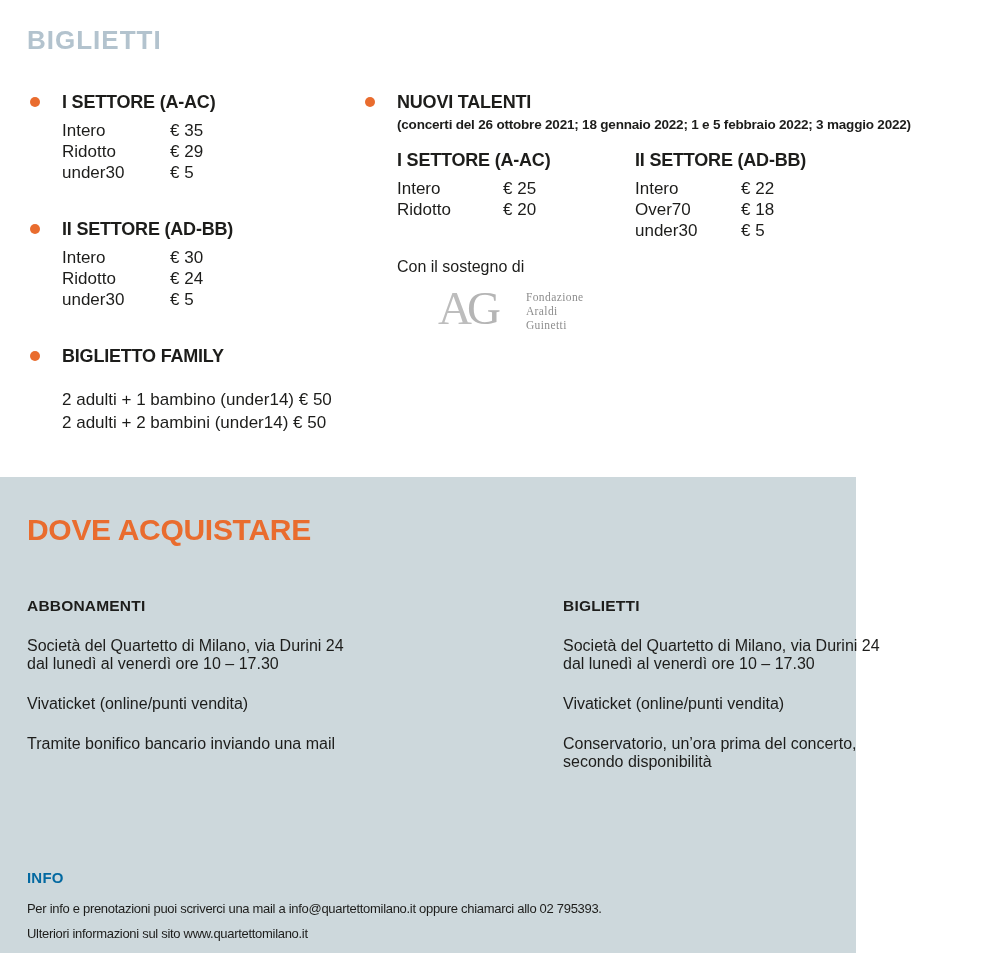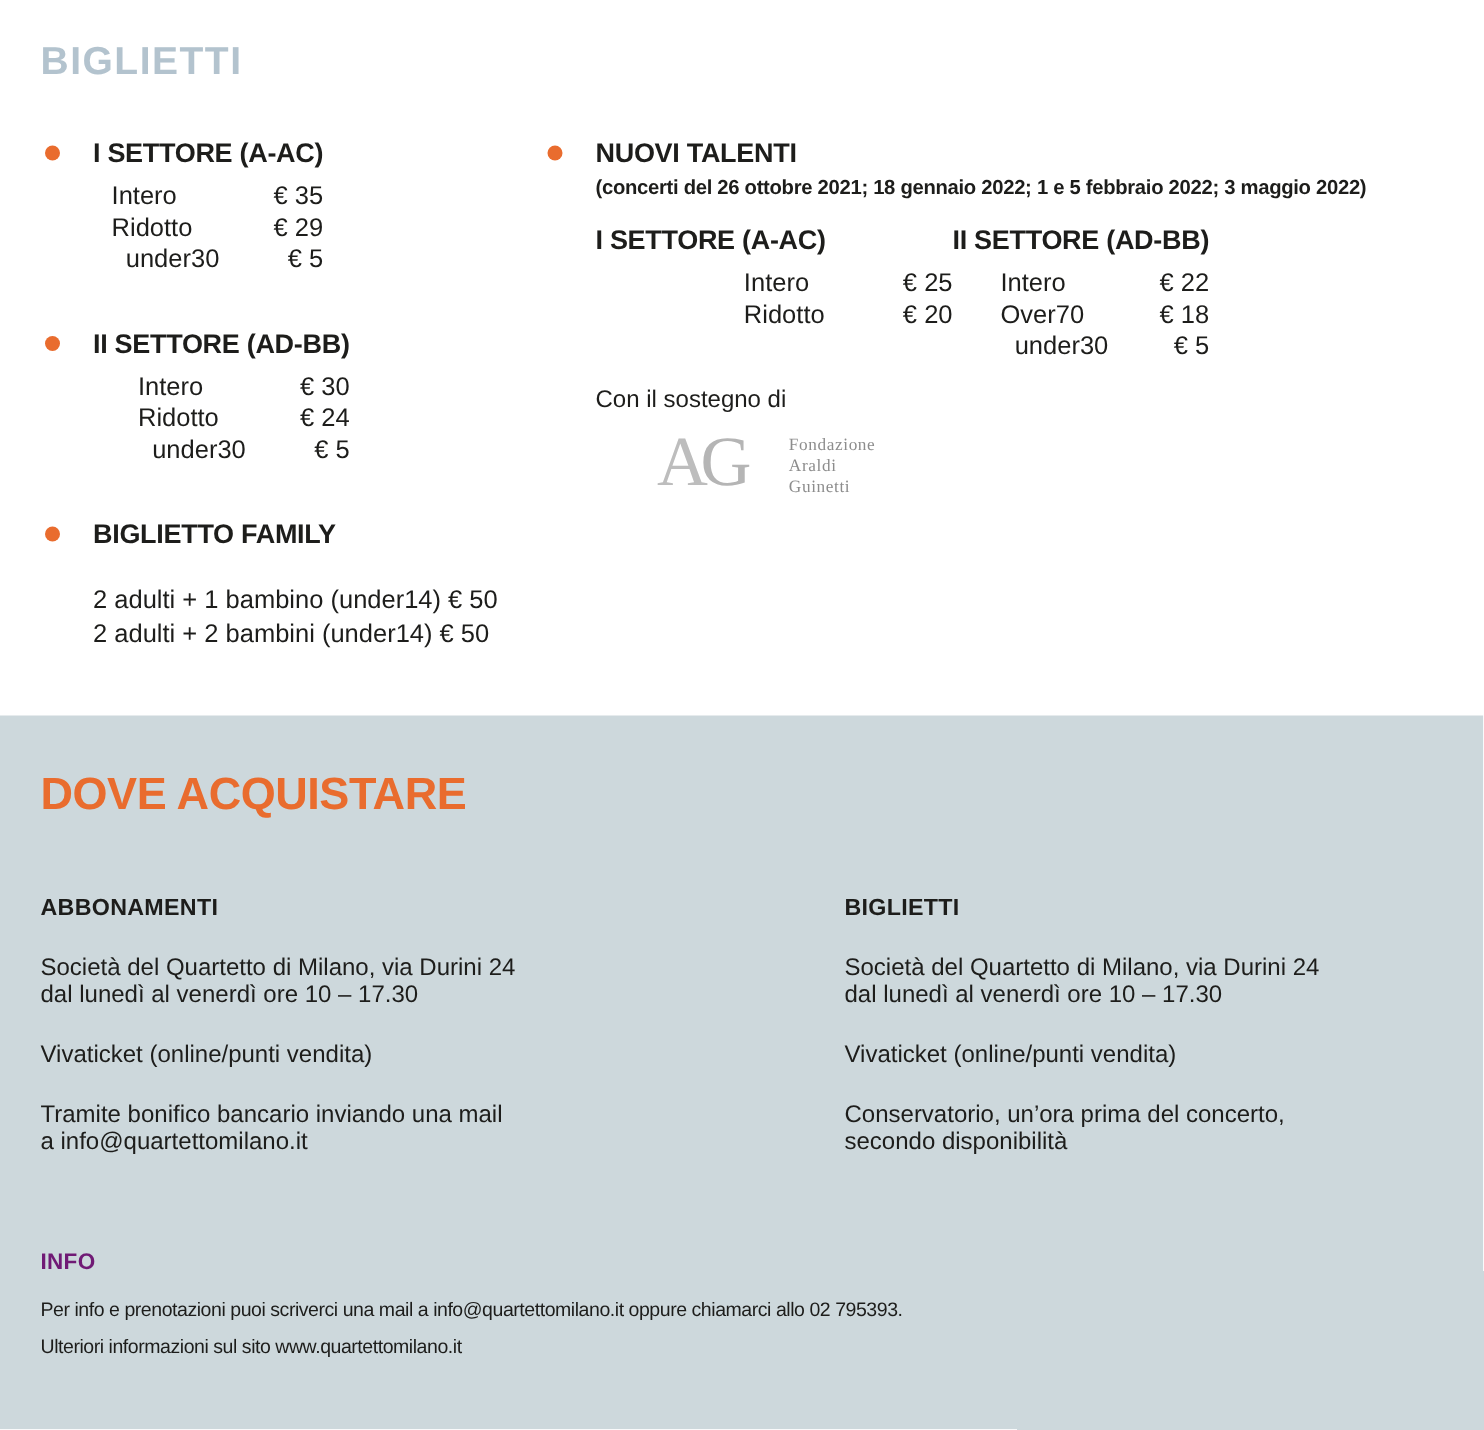--- a/index.html
+++ b/index.html
@@ -40,21 +40,21 @@
 
   .section-heading {
     font-size: 18px;
     font-weight: bold;
     letter-spacing: -0.2px;
     line-height: 20px;
     white-space: nowrap;
   }
 
   .price-table { margin-top: 8px; }
-  .price-row { display: flex; font-size: 17px; line-height: 21px; justify-content: flex-end; }
+  .price-row { display: flex; font-size: 17px; line-height: 21px; }
   .price-label { width: 108px; }
   .price-value { white-space: nowrap; }
 
   .family-lines { margin-top: 22px; font-size: 17px; line-height: 23px; }
   .family-lines div { white-space: nowrap; }
 
   .nt-subtitle {
     margin-top: 5px;
     font-size: 13.5px;
     font-weight: bold;
@@ -84,21 +84,21 @@
     font-size: 11.5px;
     line-height: 14px;
     letter-spacing: 0.4px;
     color: #8d8d8d;
   }
 
   
   .purchase {
     position: absolute;
     left: 0; top: 477px;
-    width: 989px; height: 476px;
+    width: 856px; height: 476px;
     background: #cdd8dc;
   }
   .purchase-title {
     position: absolute;
     left: 27px; top: 36px;
     font-size: 30px;
     font-weight: bold;
     letter-spacing: -0.3px;
     color: #e96c2e;
     white-space: nowrap;
@@ -112,22 +112,23 @@
     letter-spacing: 0.2px;
     line-height: 18px;
     margin-top: 18px;
   }
   .pcol p { margin: 22px 0 0 0; font-size: 17px; line-height: 23px; }
 
   .info-block { position: absolute; left: 27px; top: 356px; }
   .info-title {
     font-size: 15px;
     font-weight: bold;
-    color: #701a75;
+    color: #0369a1;
     letter-spacing: 0.2px;
+    margin-top: 36px;
   }
   .info-lines { margin-top: 10px; font-size: 13px; line-height: 25px; letter-spacing: -0.3px; }
   .info-lines div { white-space: nowrap; }
 </style>
 </head>
 <body>
 
 <div class="page">
 
   <div class="page-title">BIGLIETTI</div>
@@ -254,21 +255,20 @@
         <div>Società del Quartetto di Milano, via Durini 24</div>
         <div>dal lunedì al venerdì ore 10 – 17.30</div>
       <p></p>
       <p>
         </p>
         <div>Vivaticket (online/punti vendita)</div>
       <p></p>
       <p>
         </p>
         <div>Tramite bonifico bancario inviando una mail</div>
-        <div>a info@quartettomilano.it</div>
       <p></p>
     </div>
 
     <div class="pcol pcol-2">
       <div class="pcol-heading">BIGLIETTI</div>
       <p>
         </p>
         <div>Società del Quartetto di Milano, via Durini 24</div>
         <div>dal lunedì al venerdì ore 10 – 17.30</div>
       <p></p>

